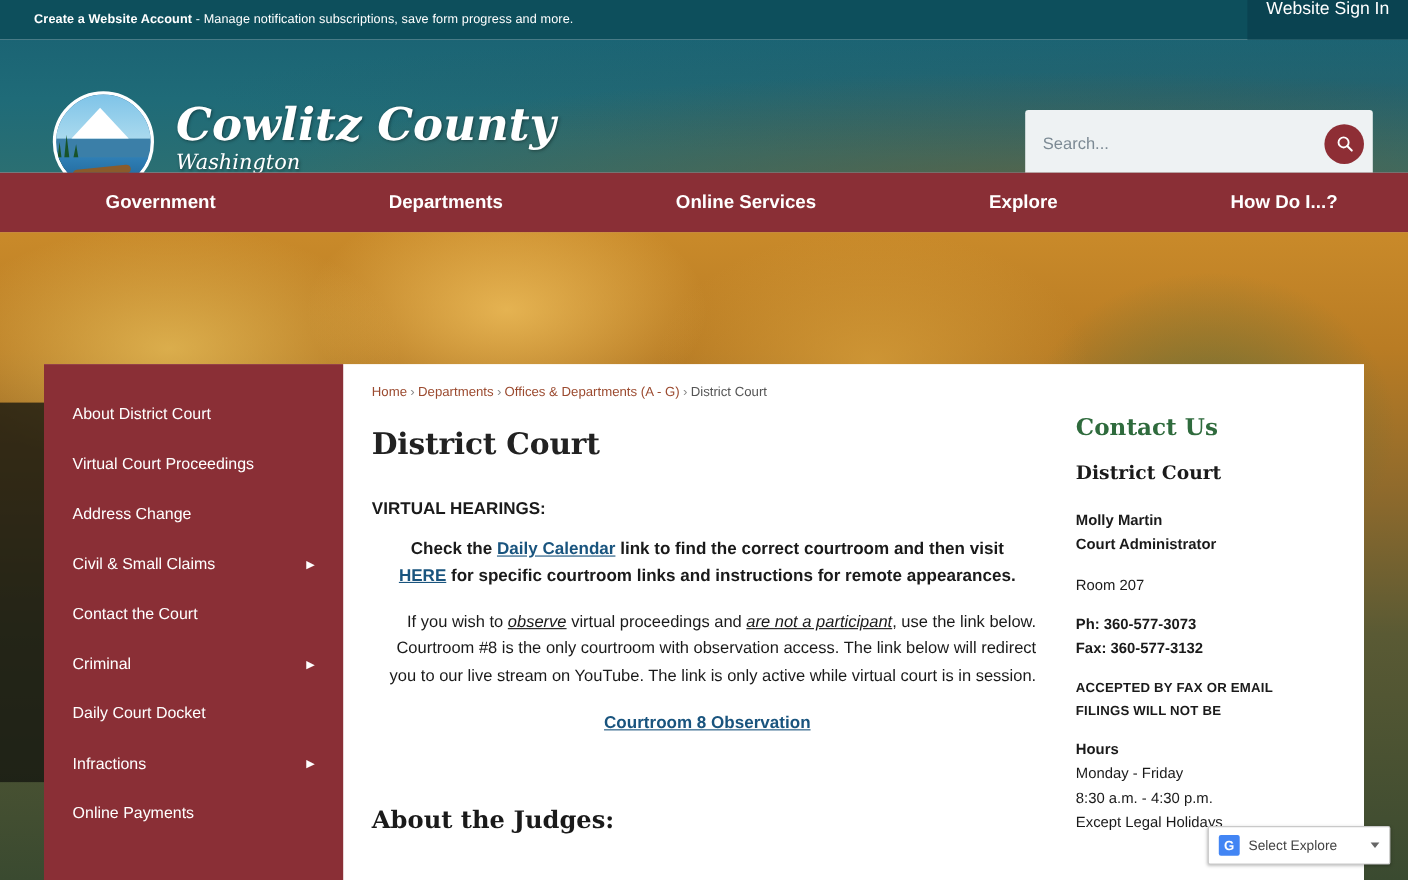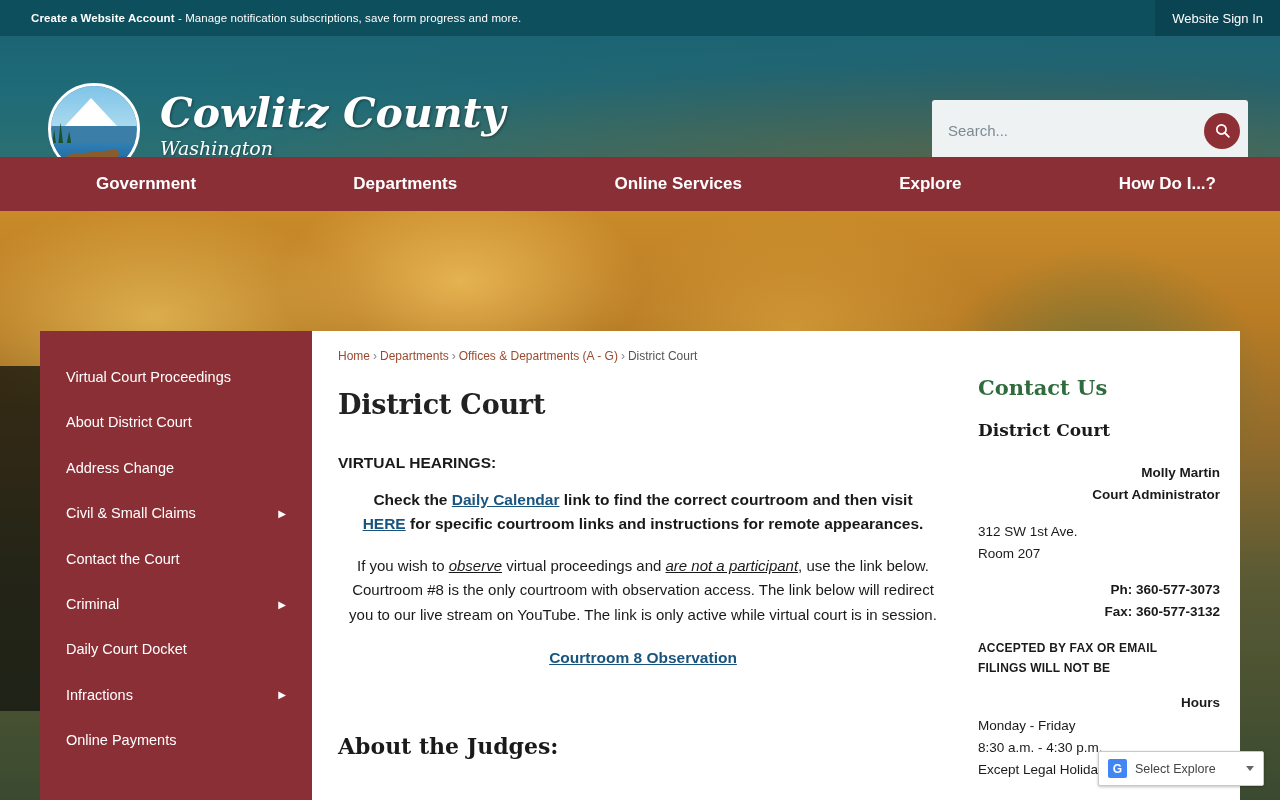--- a/index.html
+++ b/index.html
@@ -25,23 +25,23 @@
     padding-left: 31px;
     letter-spacing: 0.1px;
   }
   .topbar-text .bold { font-weight: bold; }
   .signin-btn {
     position: absolute;
     right: 0; top: 0;
     height: 36px;
     background: #0a4351;
     color: #ffffff;
-    font-size: 13px;
-    display: flex;
-    align-items: center;
+    font-size: 16px;
+    display: flex;
+    align-items: flex-start;
     padding: 0 17px;
     cursor: pointer;
   }
 
   
   .header {
     height: 121px;
     position: relative;
     background: linear-gradient(180deg, #1b6474 0%, #1f6b78 45%, #2b6f72 100%);
     overflow: hidden;
@@ -276,21 +276,21 @@
   }
   .vh-block a, .obs-link {
     color: #19547e;
     font-weight: bold;
     text-decoration: underline;
     cursor: pointer;
   }
   .para {
     font-size: 15px;
     color: #1a1a1a;
-    text-align: center;
+    text-align: right;
     line-height: 1.62;
     padding: 0 6px;
   }
   .para u { text-decoration: underline; font-style: italic; }
   .obs-wrap {
     text-align: center;
     margin-top: 22px;
     font-size: 15.5px;
   }
   .about-judges {
@@ -319,21 +319,21 @@
     font-size: 17px;
     font-weight: bold;
     color: #1a1a1a;
     margin-bottom: 22px;
   }
   .contact .line {
     font-size: 13.5px;
     color: #1a1a1a;
     line-height: 1.65;
   }
-  .contact .bold { font-weight: bold; text-align: right; }
+  .contact .bold { font-weight: bold; }
   .contact .gap { height: 14px; }
   .contact .small-caps {
     font-size: 12px;
     font-weight: bold;
     letter-spacing: 0.2px;
     line-height: 1.7;
   }
 
   
   .translate {
@@ -423,24 +423,24 @@
 </div>
 
 <div class="hero">
   <div class="hero-dark-left"></div>
 </div>
 
 <div class="content-panel">
 
   <div class="sidebar">
     <div class="side-item">
+      <span>About District Court</span>
+    </div>
+    <div class="side-item">
       <span>Virtual Court Proceedings</span>
-    </div>
-    <div class="side-item">
-      <span>About District Court</span>
     </div>
     <div class="side-item">
       <span>Address Change</span>
     </div>
     <div class="side-item">
       <span>Civil &amp; Small Claims</span>
       <span class="arrow">▶</span>
     </div>
     <div class="side-item">
       <span>Contact the Court</span>
@@ -484,21 +484,20 @@
 
     <div class="about-judges">About the Judges:</div>
   </div>
 
   <div class="contact">
     <h2>Contact Us</h2>
     <div class="dept">District Court</div>
     <div class="line bold">Molly Martin</div>
     <div class="line bold">Court Administrator</div>
     <div class="gap"></div>
-    <div class="line">312 SW 1st Ave.</div>
     <div class="line">Room 207</div>
     <div class="gap"></div>
     <div class="line bold">Ph: 360-577-3073</div>
     <div class="line bold">Fax: 360-577-3132</div>
     <div class="gap"></div>
     <div class="line small-caps">ACCEPTED BY FAX OR EMAIL</div>
     <div class="line small-caps">FILINGS WILL NOT BE</div>
     <div class="gap"></div>
     <div class="line bold">Hours</div>
     <div class="line">Monday - Friday</div>

